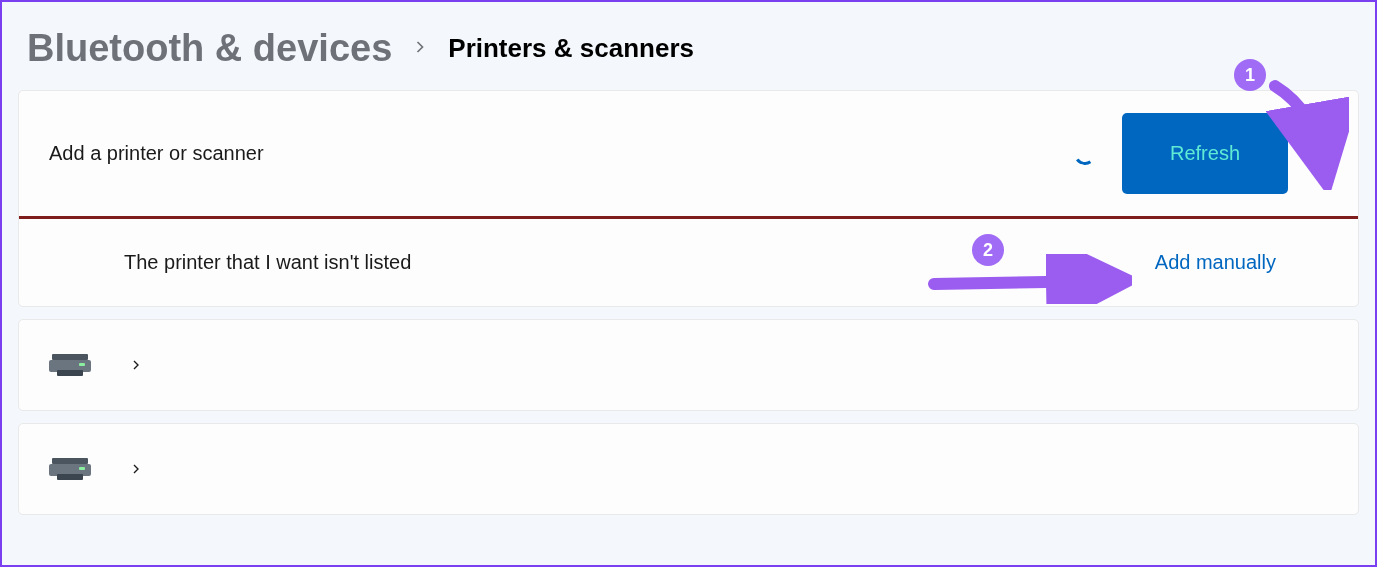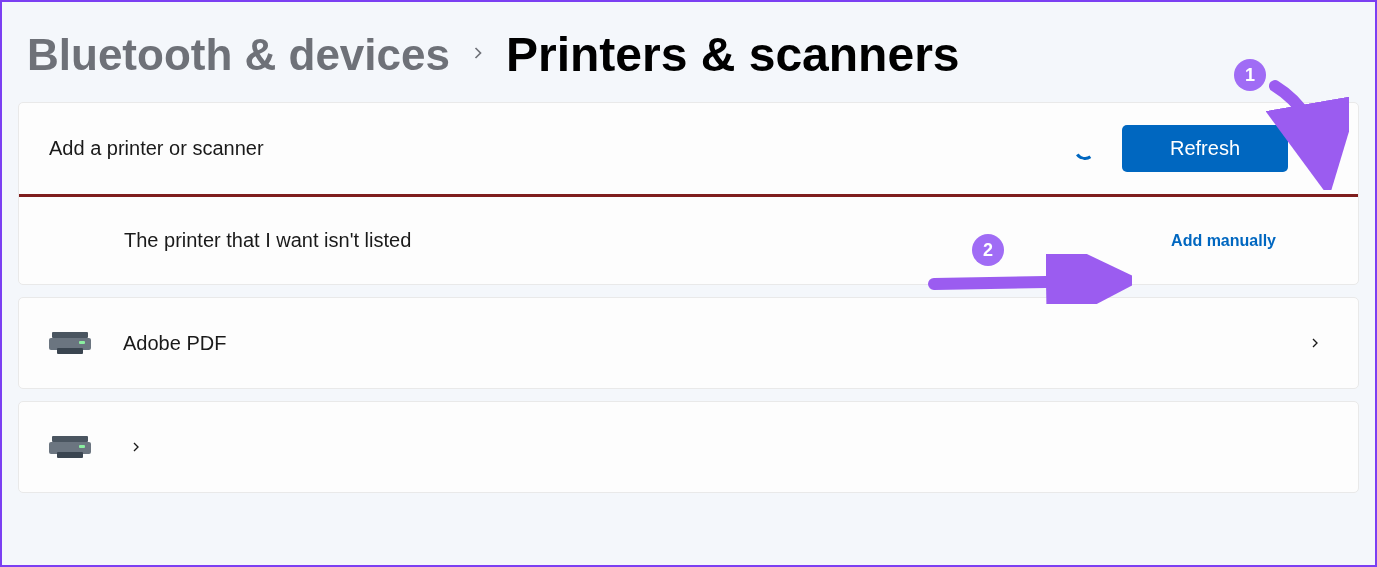--- a/index.html
+++ b/index.html
@@ -19,33 +19,33 @@
     }
 
     .header {
       padding: 25px 25px 20px 25px;
       display: flex;
       align-items: center;
       gap: 18px;
     }
 
     .breadcrumb-parent {
-      font-size: 44px;
+      font-size: 38px;
       font-weight: 600;
       color: #6e7178;
     }
 
     .breadcrumb-separator {
       font-size: 24px;
       color: #6e7178;
       font-weight: 300;
     }
 
     .page-title {
-      font-size: 48px;
+      font-size: 26px;
       font-weight: 600;
       color: #000;
     }
 
     .content {
       padding: 0 0 0 0;
     }
 
     .card {
       background: #fdfdfd;
@@ -77,24 +77,24 @@
       height: 22px;
       border: 3px solid transparent;
       border-bottom-color: #0067c0;
       border-radius: 50%;
       margin-right: 26px;
       transform: rotate(10deg);
     }
 
     .btn-primary {
       background: #0067c0;
-      color: #ffffff;
+      color: #5eead4;
       border: none;
       border-radius: 5px;
-      padding: 12px 48px;
+      padding: 29px 48px;
       font-size: 20px;
       cursor: pointer;
       font-family: inherit;
       margin-right: 14px;
     }
 
     .chevron-up {
       width: 26px;
       height: 26px;
       display: flex;
@@ -103,25 +103,24 @@
       cursor: pointer;
     }
 
     .chevron-up svg {
       width: 18px;
       height: 18px;
     }
 
     .link-action {
       color: #0067c0;
-      font-size: 16px;
+      font-size: 20px;
       cursor: pointer;
       text-decoration: none;
       padding-right: 52px;
-      font-weight: bold;
     }
 
     .printer-icon {
       width: 42px;
       height: 26px;
       margin-right: 32px;
       display: flex;
       align-items: center;
       justify-content: center;
     }
@@ -217,21 +216,20 @@
   <div class="card">
     <div class="card-row">
       <div class="printer-icon">
         <svg viewBox="0 0 42 26">
           <rect x="3" y="2" width="36" height="6" rx="1" fill="#4a5560"></rect>
           <rect x="0" y="8" width="42" height="12" rx="2" fill="#6b7580"></rect>
           <rect x="8" y="18" width="26" height="6" rx="1" fill="#3a4550"></rect>
           <rect x="30" y="11" width="6" height="3" rx="1" fill="#8aeea0"></rect>
         </svg>
       </div>
-      <span class="row-label">Adobe PDF</span>
       <div class="chevron-right">
         <svg viewBox="0 0 24 24" fill="none" stroke="#1a1a1a" stroke-width="2">
             <polyline points="9 18 15 12 9 6"></polyline>
           </svg>
       </div>
     </div>
   </div>
 
   <div class="card">
     <div class="card-row">

